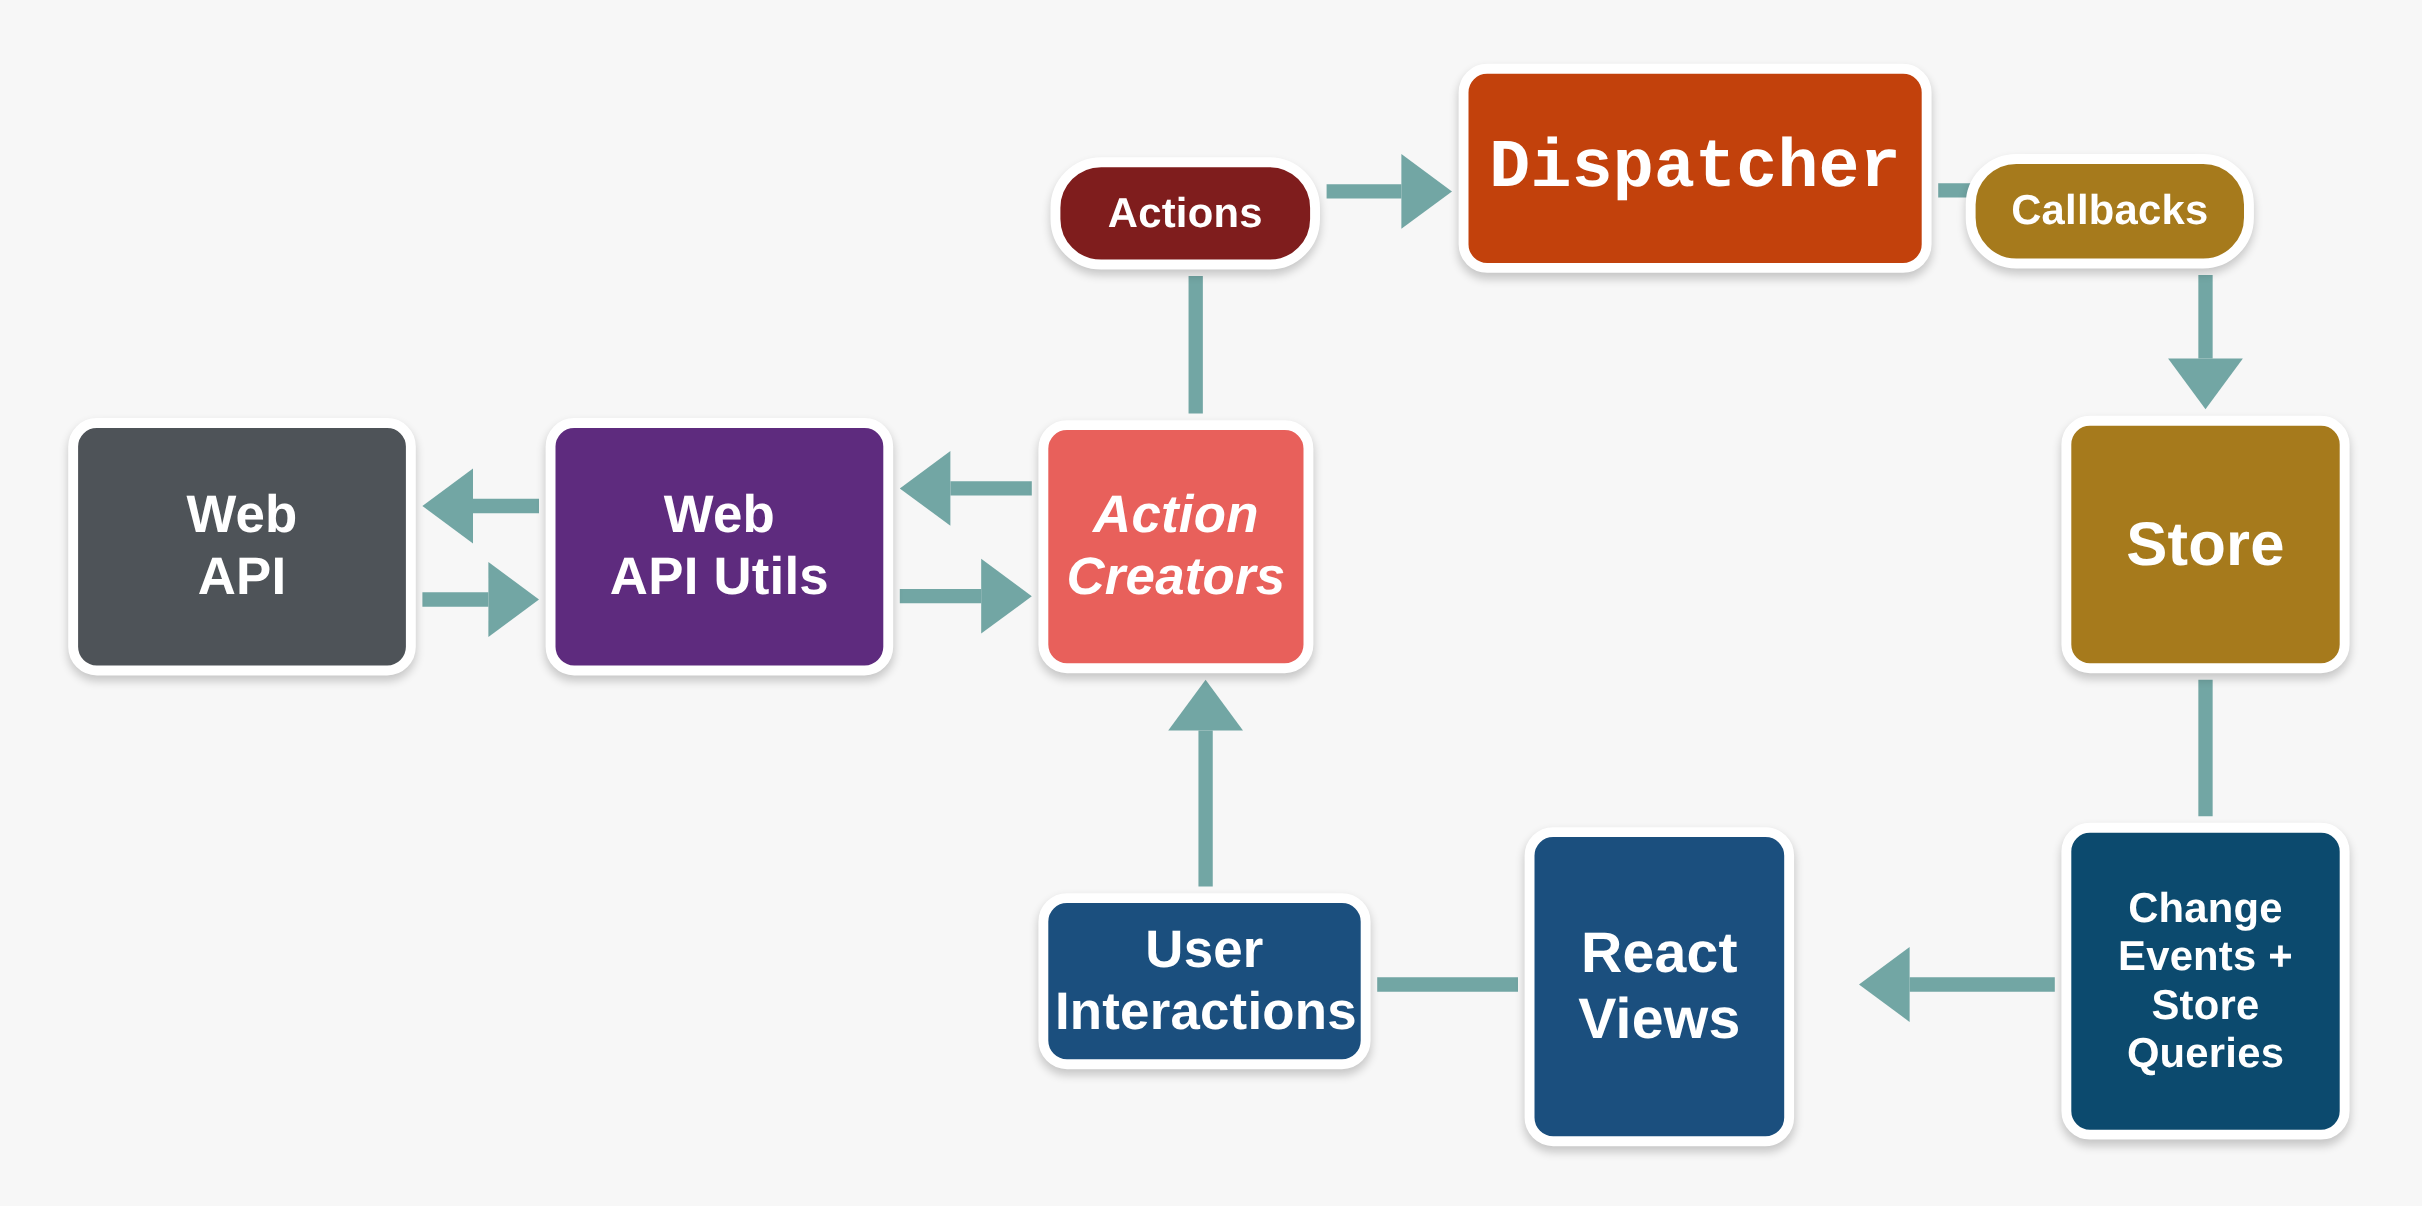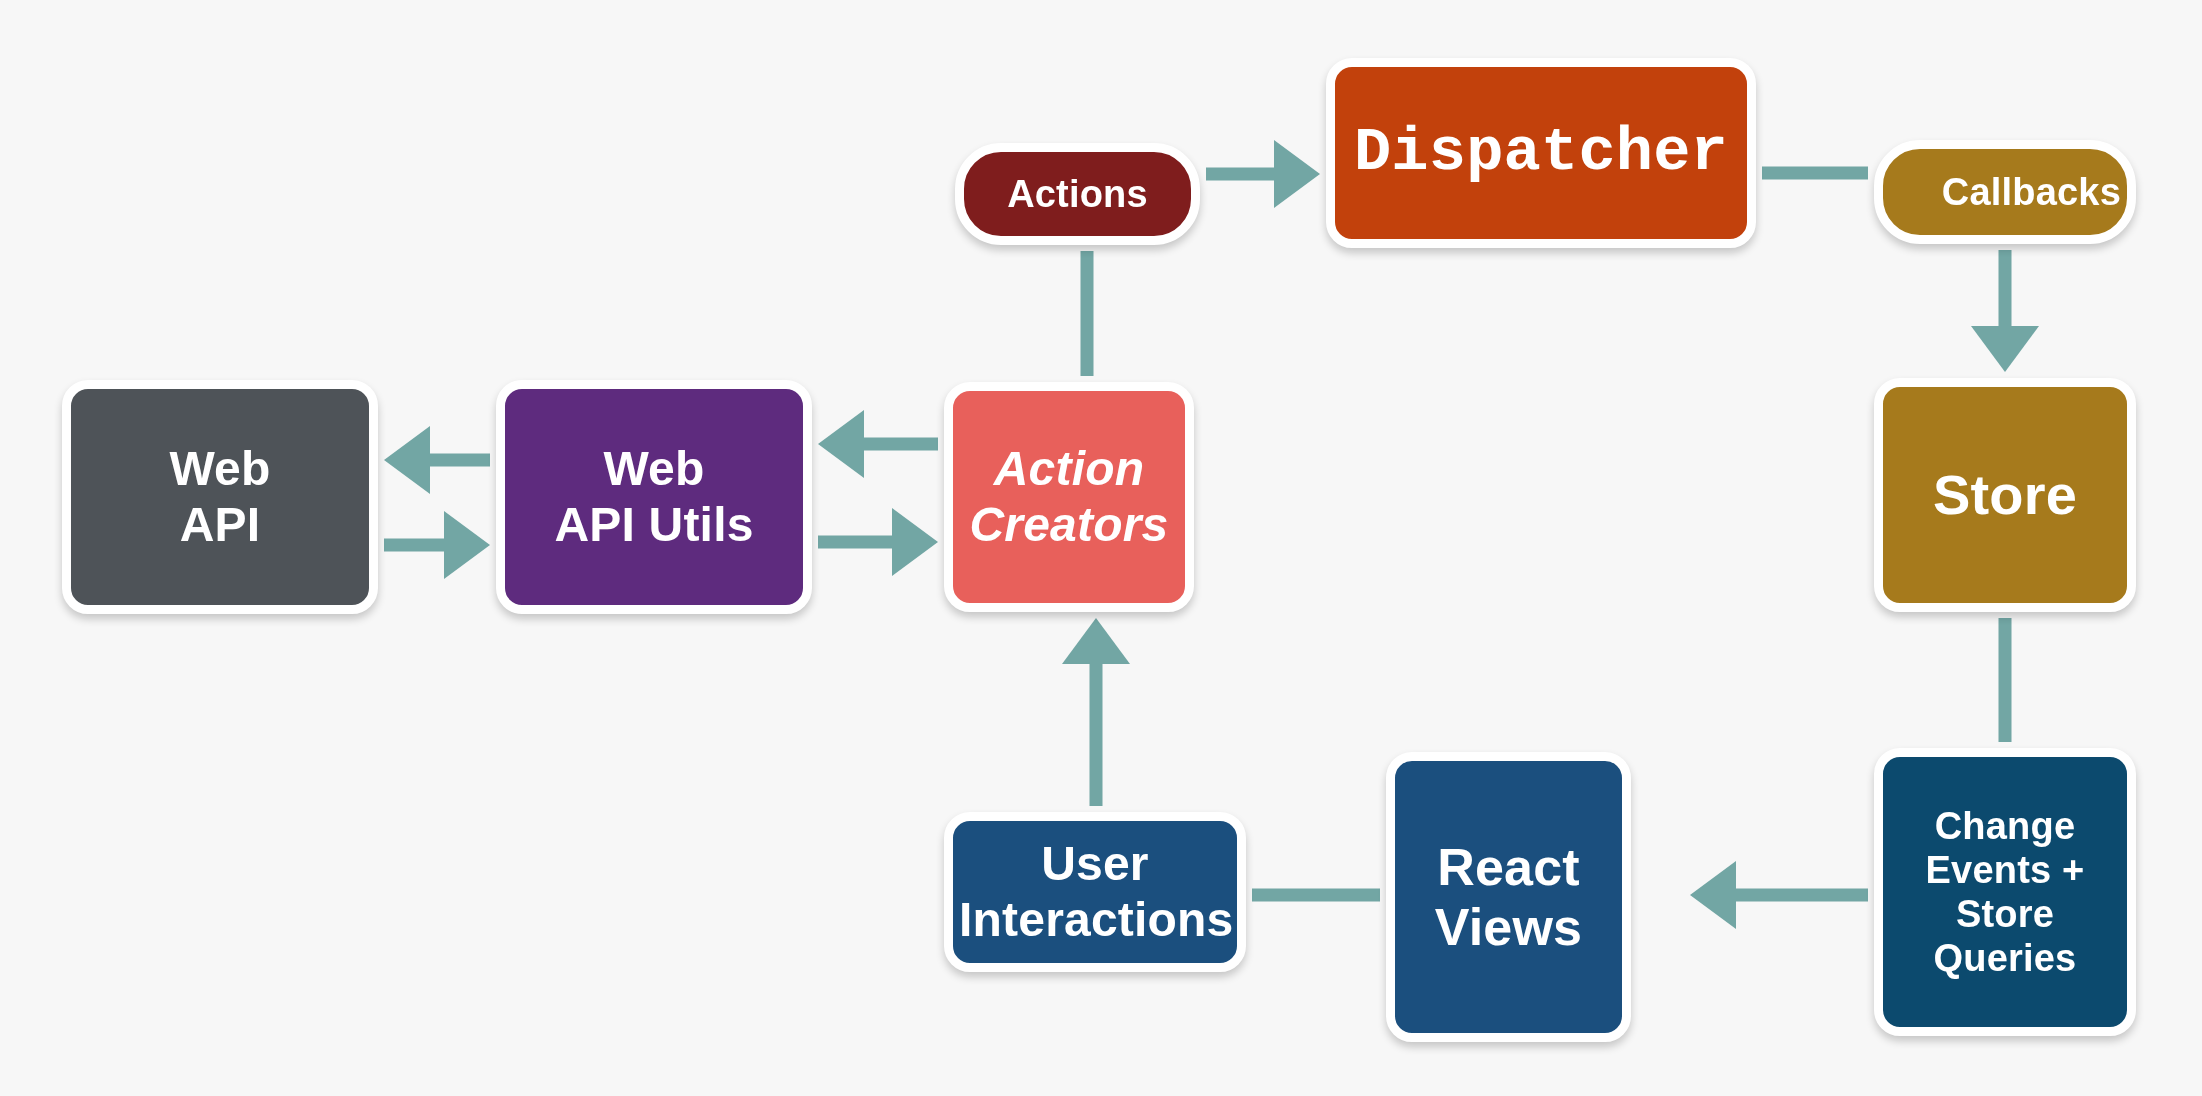--- a/index.html
+++ b/index.html
@@ -104,21 +104,21 @@
         <polygon points="384,460 430,426 430,494" fill="#72a6a4"></polygon>
       </g>
       <g>
         <line x1="384" y1="545" x2="444" y2="545" stroke="#72a6a4" stroke-width="13"></line>
         <polygon points="490,545 444,511 444,579" fill="#72a6a4"></polygon>
       </g>
     </svg>
   <div id="node-layer">
       <div class="node pill" style="left: 955px; top: 143px; width: 245px; height: 102px; background: #7f1d1d; border-color: rgb(255, 255, 255); font-size: 38px;"><span class="node-label">Actions</span></div>
       <div class="node" style="left: 1326px; top: 58px; width: 430px; height: 190px; background: #c2410c; border-color: rgb(255, 255, 255); font-size: 62px; font-family: Liberation Mono, monospace;"><span class="node-label">Dispatcher</span></div>
-      <div class="node pill" style="left: 1874px; top: 140px; width: 262px; height: 104px; background: rgb(166, 122, 28); border-color: rgb(255, 255, 255); font-size: 38px; text-align: right;"><span class="node-label">Callbacks</span></div>
+      <div class="node pill" style="left: 1787px; top: 140px; width: 262px; height: 104px; background: rgb(166, 122, 28); border-color: rgb(255, 255, 255); font-size: 38px;"><span class="node-label">Callbacks</span></div>
       <div class="node" style="left: 1874px; top: 378px; width: 262px; height: 234px; background: rgb(166, 122, 28); border-color: rgb(255, 255, 255); font-size: 56px;"><span class="node-label">Store</span></div>
       <div class="node" style="left: 1874px; top: 748px; width: 262px; height: 288px; background: #0c4a6e; border-color: rgb(255, 255, 255); font-size: 38px;"><span class="node-label">Change
 Events +
 Store
 Queries</span></div>
       <div class="node" style="left: 1386px; top: 752px; width: 245px; height: 290px; background: rgb(27, 79, 126); border-color: rgb(255, 255, 255); font-size: 52px;"><span class="node-label">React
 Views</span></div>
       <div class="node" style="left: 944px; top: 812px; width: 302px; height: 160px; background: rgb(27, 79, 126); border-color: rgb(255, 255, 255); font-size: 48px;"><span class="node-label">User
 Interactions</span></div>
       <div class="node" style="left: 944px; top: 382px; width: 250px; height: 230px; background: rgb(232, 96, 91); border-color: rgb(255, 255, 255); font-size: 48px; font-style: italic;"><span class="node-label">Action

